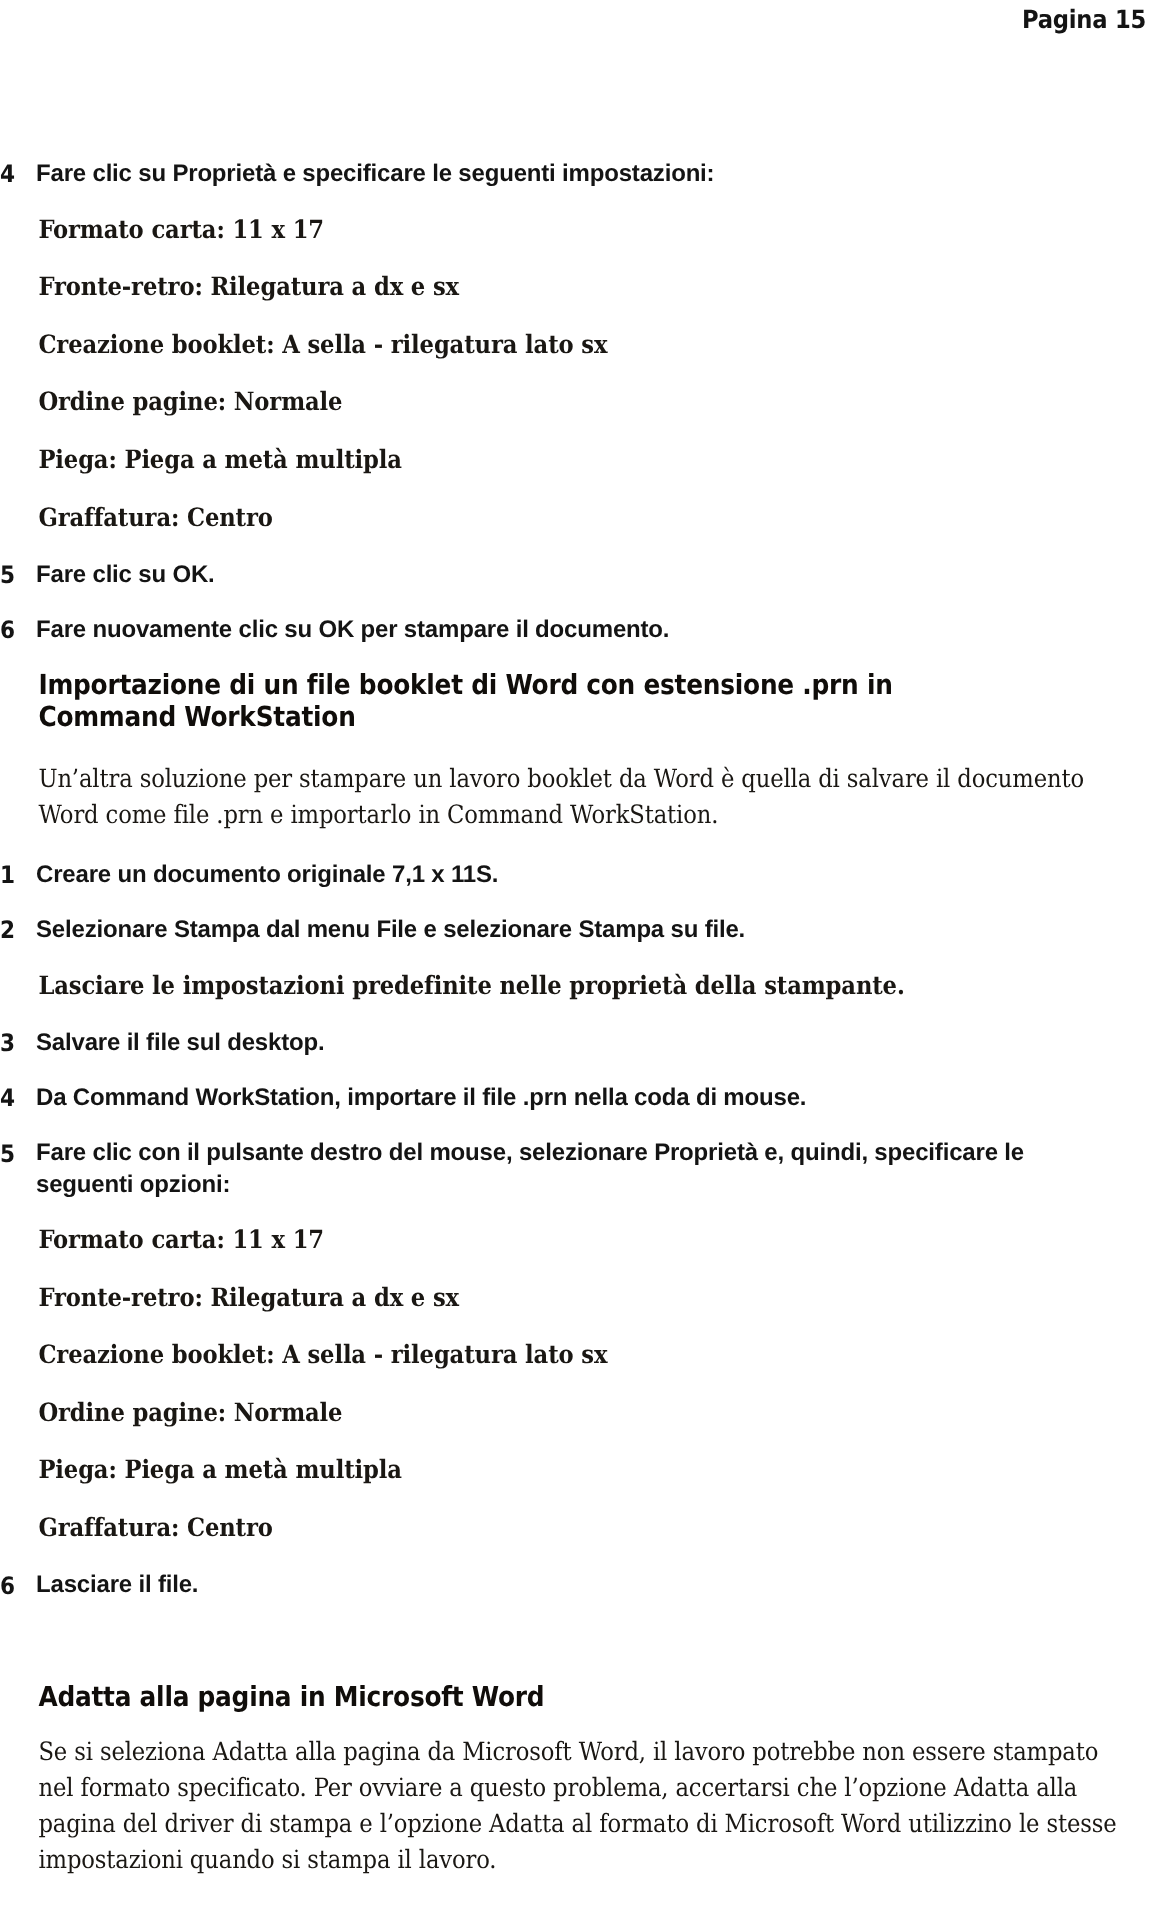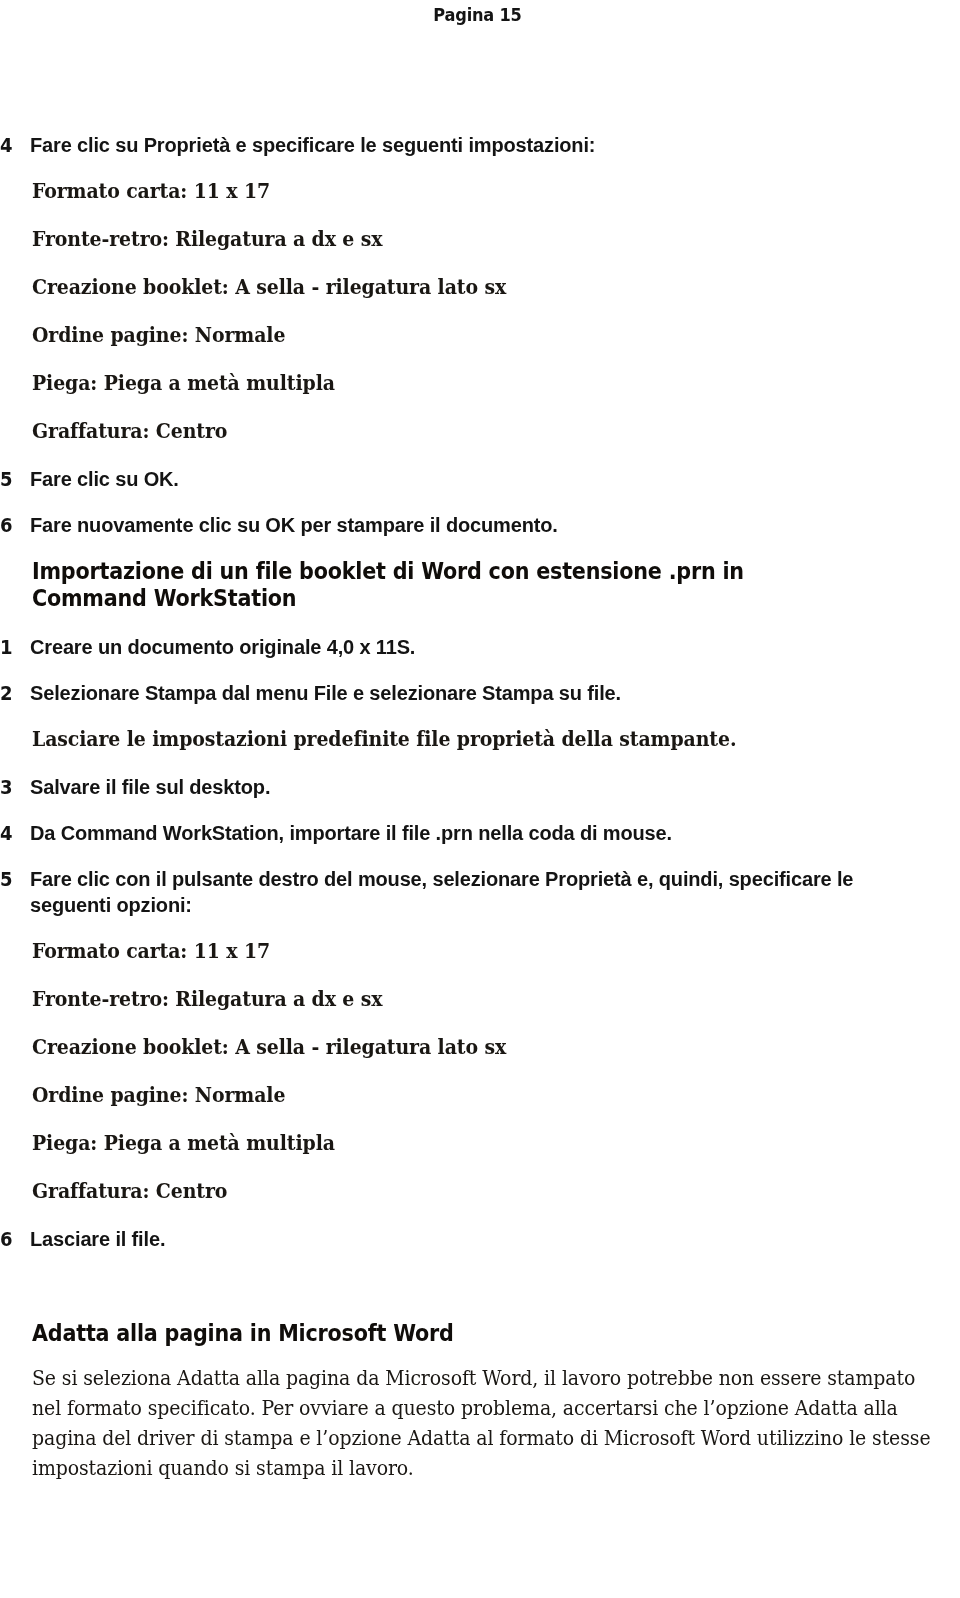--- a/index.html
+++ b/index.html
@@ -22,24 +22,24 @@
     height: 1598px;
     box-sizing: border-box;
   }
 
   
   .page-header {
     position: absolute;
     top: 4px;
     left: 0;
     width: 955px;
-    text-align: center;
+    text-align: right;
     font-family: "DejaVu Sans Condensed", "Liberation Sans Narrow", "Liberation Sans", sans-serif;
     font-weight: 700;
-    font-size: 18px;
+    font-size: 21px;
     letter-spacing: -0.2px;
     color: #141414;
   }
 
   
   .content {
     position: absolute;
     left: 0;
     top: 132px;
     width: 940px;
@@ -138,32 +138,33 @@
       <div class="step-text">Fare clic su OK.</div>
     </div>
 
     <div class="step">
       <div class="step-num">6</div>
       <div class="step-text">Fare nuovamente clic su OK per stampare il documento.</div>
     </div>
 
     <div class="section-heading">Importazione di un file booklet di Word con estensione .prn in Command WorkStation</div>
 
+    <div class="body-para">Un’altra soluzione per stampare un lavoro booklet da Word è quella di salvare il documento Word come file .prn e importarlo in Command WorkStation.</div>
 
     <div class="step">
       <div class="step-num">1</div>
-      <div class="step-text">Creare un documento originale 4,0 x 11S.</div>
+      <div class="step-text">Creare un documento originale 7,1 x 11S.</div>
     </div>
 
     <div class="step">
       <div class="step-num">2</div>
       <div class="step-text">Selezionare Stampa dal menu File e selezionare Stampa su file.</div>
     </div>
 
-    <div class="setting-line">Lasciare le impostazioni predefinite file proprietà della stampante.</div>
+    <div class="setting-line">Lasciare le impostazioni predefinite nelle proprietà della stampante.</div>
 
     <div class="step">
       <div class="step-num">3</div>
       <div class="step-text">Salvare il file sul desktop.</div>
     </div>
 
     <div class="step">
       <div class="step-num">4</div>
       <div class="step-text">Da Command WorkStation, importare il file .prn nella coda di mouse.</div>
     </div>

